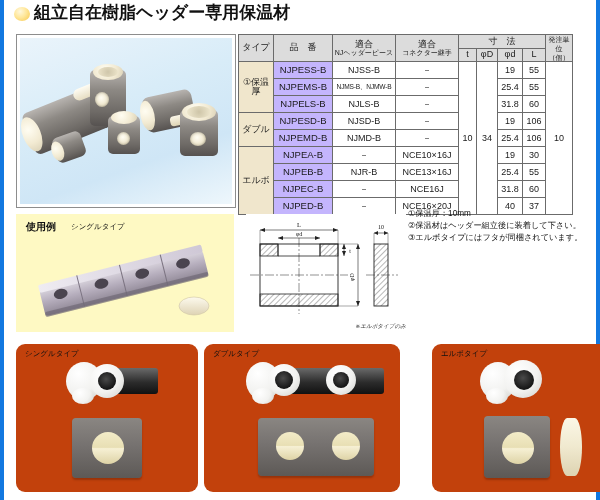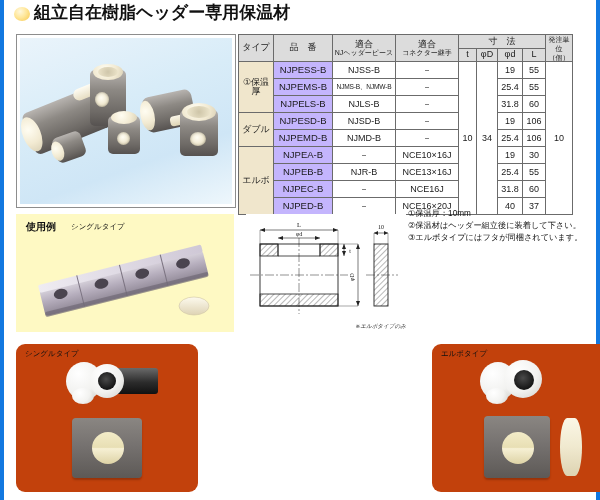--- a/index.html
+++ b/index.html
@@ -402,20 +402,37 @@
       <div class="pipe-hole" style="left:82px;top:28px;width:18px;height:18px;"></div>
       <div class="pipe-wht" style="left:56px;top:44px;width:22px;height:16px;"></div>
     </div>
 
     <div>
       <div class="ins-blk" style="left:56px;top:74px;width:70px;height:60px;"></div>
       <div class="ins-hole" style="left:76px;top:88px;width:32px;height:32px;"></div>
     </div>
   </div>
 
+  <div class="bp bp2">
+    <div class="bp-label">ダブルタイプ</div>
+    <div>
+      <div class="pipe-blk" style="left:78px;top:24px;width:102px;height:26px;"></div>
+      <div class="pipe-wht" style="left:42px;top:18px;width:34px;height:38px;"></div>
+      <div class="pipe-wht" style="left:64px;top:20px;width:32px;height:32px;"></div>
+      <div class="pipe-hole" style="left:71px;top:27px;width:18px;height:18px;"></div>
+      <div class="pipe-wht" style="left:122px;top:21px;width:30px;height:30px;"></div>
+      <div class="pipe-hole" style="left:129px;top:28px;width:16px;height:16px;"></div>
+      <div class="pipe-wht" style="left:48px;top:44px;width:22px;height:16px;"></div>
+    </div>
+    <div>
+      <div class="ins-blk" style="left:54px;top:74px;width:116px;height:58px;"></div>
+      <div class="ins-hole" style="left:72px;top:88px;width:28px;height:28px;"></div>
+      <div class="ins-hole" style="left:128px;top:88px;width:28px;height:28px;"></div>
+    </div>
+  </div>
 
   <div class="bp bp3">
     <div class="bp-label">エルボタイプ</div>
     <div>
       <div class="pipe-wht" style="left:48px;top:18px;width:36px;height:38px;"></div>
       <div class="pipe-wht" style="left:72px;top:16px;width:38px;height:38px;"></div>
       <div class="pipe-hole" style="left:82px;top:26px;width:20px;height:20px;"></div>
       <div class="pipe-wht" style="left:54px;top:44px;width:22px;height:16px;"></div>
     </div>
     <div>

